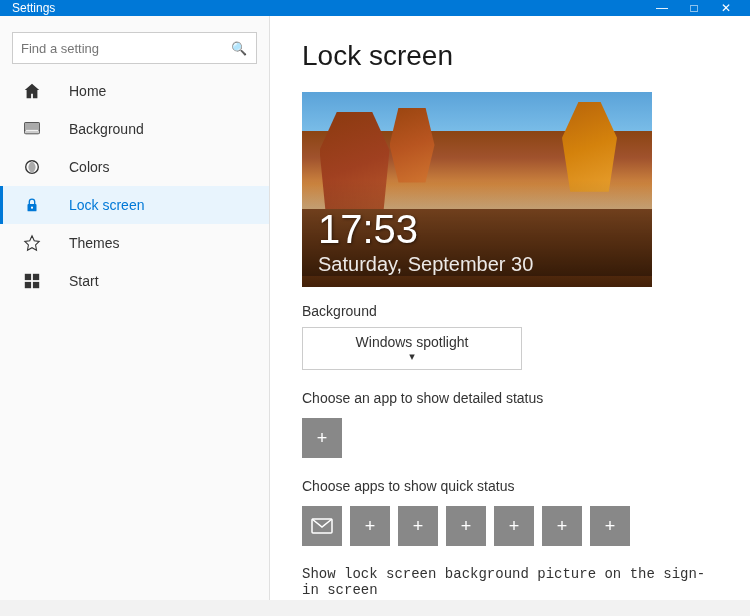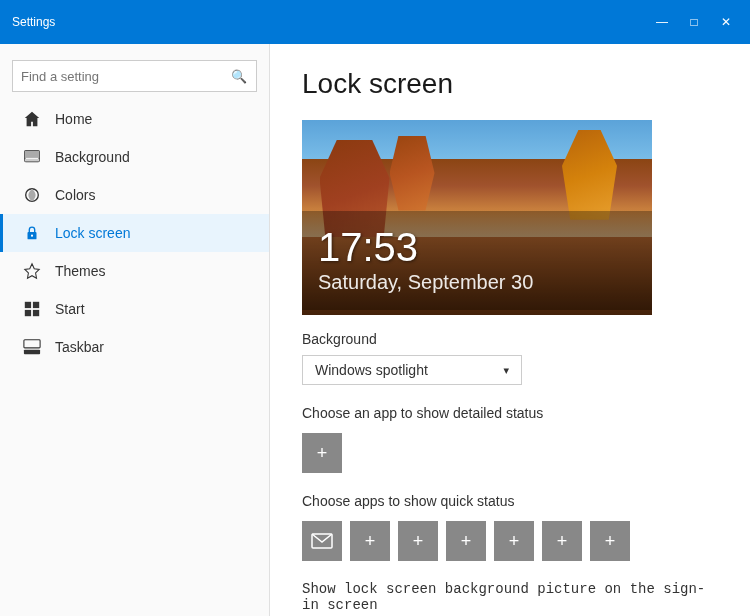--- a/index.html
+++ b/index.html
@@ -1,21 +1,21 @@
 <!DOCTYPE html>
 <html><head>
   <meta charset="utf-8">
   <style>
     * { box-sizing: border-box; margin: 0; padding: 0; }
     body { font-family: 'Segoe UI', Arial, sans-serif; background: #f2f2f2; width: 750px; height: 616px; overflow: hidden; }
 
     
     .titlebar {
       background: #0078d7;
-      height: 44px;
+      height: 16px;
       display: flex;
       align-items: center;
       padding: 0 12px;
       justify-content: space-between;
       gap: 16px;
     }
     .titlebar-title {
       color: white;
       font-size: 12px;
     }
@@ -80,21 +80,21 @@
       font-size: 13px;
     }
 
     .nav-item {
       display: flex;
       align-items: center;
       padding: 10px 20px;
       cursor: pointer;
       font-size: 14px;
       color: #333;
-      gap: 14px;
+      gap: 28px;
       border-left: 3px solid transparent;
     }
     .nav-item.active {
       background: #e8f4fd;
       border-left: 3px solid #0078d7;
       color: #0078d7;
     }
     .nav-icon {
       width: 18px;
       height: 18px;
@@ -140,23 +140,23 @@
         #8B6914 55%,
         #B8860B 65%,
         #DAA520 75%,
         #87CEEB 85%,
         #4169E1 100%
       );
       position: relative;
     }
     .preview-overlay {
       position: absolute;
-      bottom: 5px; left: 0; right: 0;
+      bottom: 11px; left: 0; right: 0;
       background: rgba(0,0,0,0.3);
-      padding: 16px 16px;
+      padding: 0 16px;
     }
     .preview-time {
       font-size: 40px;
       color: white;
       font-weight: 200;
       line-height: 1;
       text-shadow: 1px 1px 3px rgba(0,0,0,0.5);
     }
     .preview-date {
       font-size: 20px;
@@ -176,20 +176,21 @@
       align-items: center;
       justify-content: space-between;
       border: 1px solid #ccc;
       padding: 6px 12px;
       width: 220px;
       cursor: pointer;
       background: white;
       font-size: 14px;
       color: #333;
       margin-bottom: 20px;
+      flex-direction: column;
     }
     .dropdown-arrow {
       font-size: 11px;
       color: #333;
     }
 
     
     .section-label {
       font-size: 14px;
       color: #333;
@@ -342,29 +343,20 @@
         <svg class="icon-svg" viewBox="0 0 20 20" fill="#333">
           <rect x="2" y="2" width="7" height="7" fill="#333"></rect>
           <rect x="11" y="2" width="7" height="7" fill="#333"></rect>
           <rect x="2" y="11" width="7" height="7" fill="#333"></rect>
           <rect x="11" y="11" width="7" height="7" fill="#333"></rect>
         </svg>
       </span>
       <span>Start</span>
     </div>
 
-    <div class="nav-item">
-      <span class="nav-icon">
-        <svg class="icon-svg" viewBox="0 0 20 20" fill="#333">
-          <rect x="1" y="13" width="18" height="5" rx="1" fill="#333"></rect>
-          <rect x="1" y="2" width="18" height="9" rx="1" fill="none" stroke="#333" stroke-width="1.2"></rect>
-        </svg>
-      </span>
-      <span>Taskbar</span>
-    </div>
   </div>
 
   <div class="content">
     <h1 class="page-title">Lock screen</h1>
 
     <div class="preview-container">
       <div class="preview-image">
 
         <div style="position:absolute;top:0;left:0;right:0;height:35%;background:linear-gradient(180deg,#5ba3d9 0%,#7abde8 60%,#a8d4f0 100%);"></div>
         <div style="position:absolute;top:20%;left:0;right:0;height:55%;background:linear-gradient(180deg,#8b4513 0%,#a0522d 25%,#cd853f 50%,#deb887 75%,#c4924a 100%);"></div>

